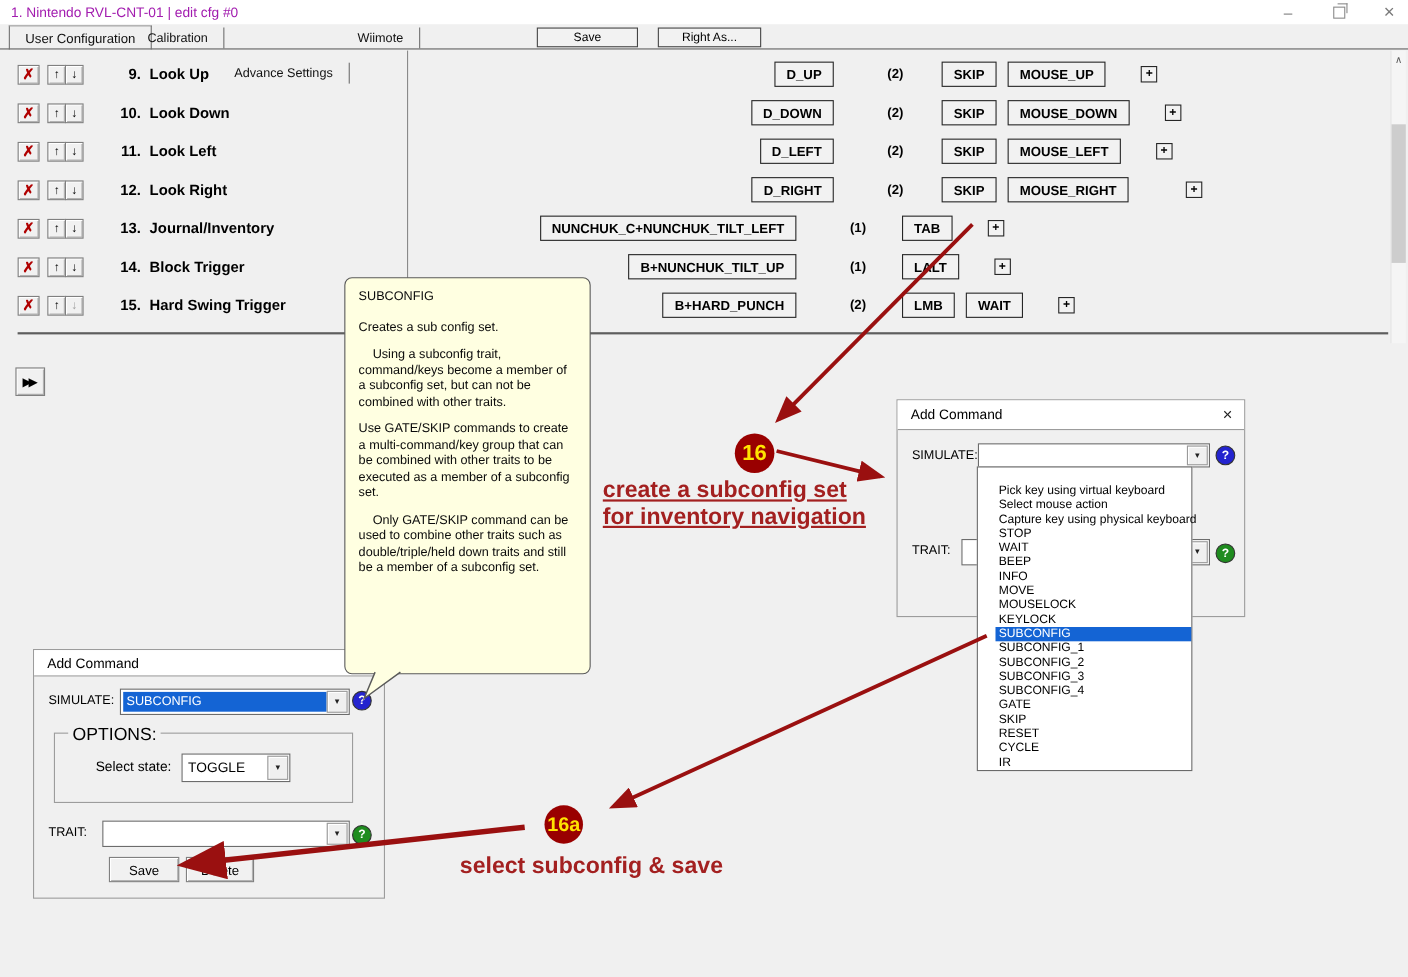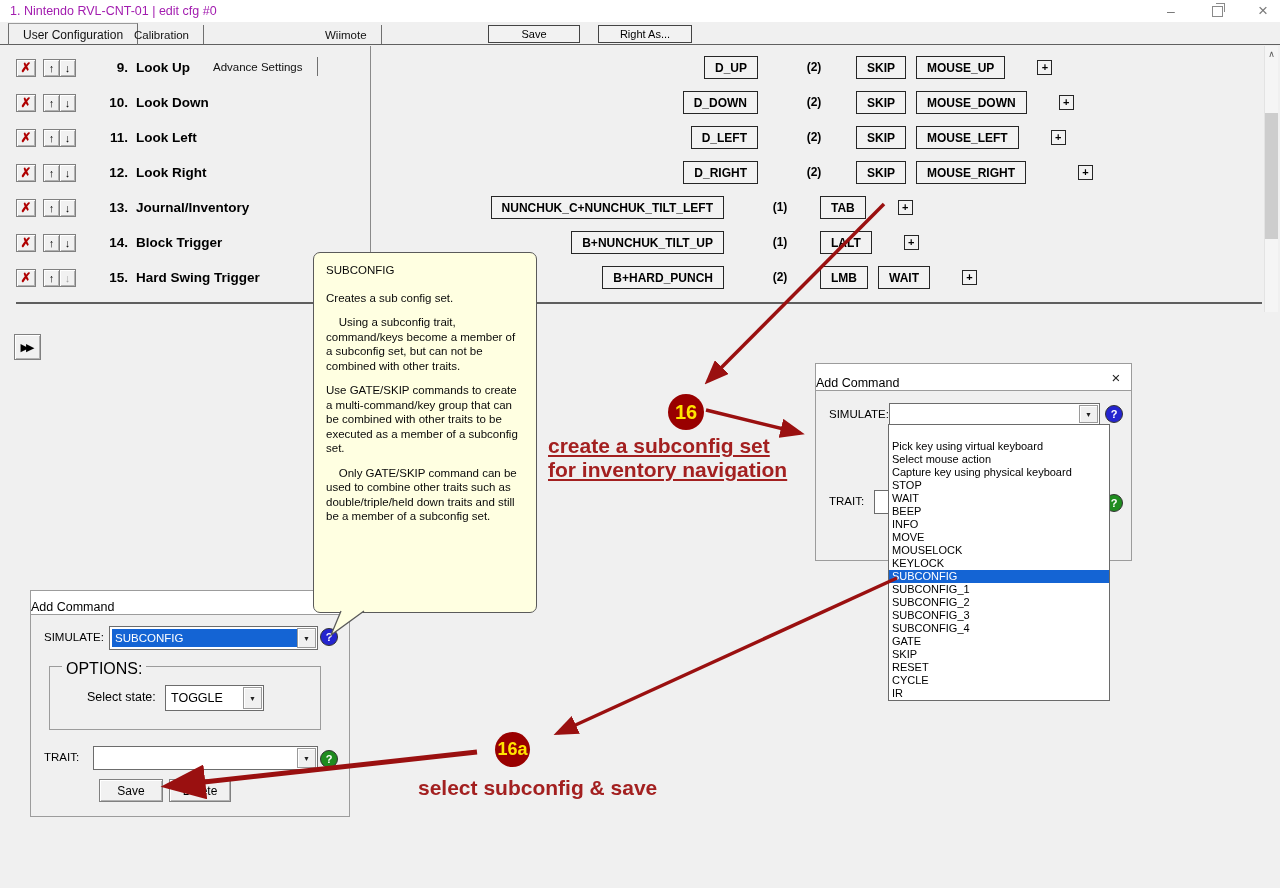--- a/index.html
+++ b/index.html
@@ -49,21 +49,21 @@
   .expand-btn{position:absolute;left:14px;top:334px;width:27px;height:26px;font-size:11px;
     letter-spacing:-3px;padding-right:3px;}
   
   .vscroll{position:absolute;left:1264px;top:46px;width:13px;height:266px;background:#f5f5f5;border-left:1px solid #e3e3e3;}
   .vs-up{position:absolute;left:0;top:0;width:13px;height:15px;color:#5a5a5a;font-size:9px;
     display:flex;align-items:center;justify-content:center;}
   .vs-thumb{position:absolute;left:0;top:67px;width:13px;height:126px;background:#cdcdcd;}
   
   .dlg{position:absolute;background:#f0f0f0;border:1px solid #9c9c9c;}
   .dlg-title{position:absolute;left:0;top:0;right:0;background:#ffffff;border-bottom:1px solid #9c9c9c;
-    display:flex;align-items:flex-end;font-size:12.5px;color:#000;}
+    display:flex;align-items:center;font-size:12.5px;color:#000;padding-left:12px;}
   .dlg-close{position:absolute;right:6px;top:2px;width:18px;height:18px;display:flex;align-items:center;
     justify-content:center;font-size:15px;color:#222;}
   .lbl{position:absolute;font-size:11.5px;color:#000;white-space:nowrap;}
   .combo{position:absolute;background:#fff;border:1px solid #6c6c6c;}
   .combo-arrow{position:absolute;right:1px;top:1px;bottom:1px;width:17px;background:#f0f0f0;
     border:1px solid #9a9a9a;box-shadow:inset 1px 1px 0 #fff;display:flex;align-items:center;
     justify-content:center;font-size:7px;color:#222;}
   .combo-sel{position:absolute;left:2px;top:2px;bottom:2px;right:20px;background:#1464d4;color:#fff;
     font-size:11.5px;display:flex;align-items:center;padding-left:3px;}
   .combo-txt{position:absolute;left:5px;top:0;bottom:0;right:20px;display:flex;align-items:center;
@@ -71,22 +71,22 @@
   .help{position:absolute;width:16px;height:16px;border-radius:50%;color:#fff;font-weight:bold;
     font-size:11px;display:flex;align-items:center;justify-content:center;border:1px solid #333;}
   .help.blue{background:#2424cf;}
   .help.green{background:#1f8c1f;}
   .groupbox{position:absolute;border:1px solid #9c9c9c;}
   .groupbox-label{position:absolute;top:-7px;left:12px;background:#f0f0f0;padding:0 4px;font-size:16px;}
   .push{position:absolute;background:#f1f1f1;border:1px solid #808080;
     box-shadow:inset 1px 1px 0 #ffffff, inset -1px -1px 0 #b2b2b2;
     display:flex;align-items:center;justify-content:center;font-size:12px;color:#000;}
   
-  .ddlist{position:absolute;left:888px;top:424px;width:222px;height:277px;background:#fff;
-    border:1px solid #6a6a6a;box-sizing:border-box;padding-top:15px;z-index:10;}
+  .ddlist{position:absolute;left:888px;top:424px;width:196px;height:277px;background:#fff;
+    border:1px solid #6a6a6a;box-sizing:border-box;padding-top:15px;z-index:10;padding-left:16px;}
   .ddi{height:13px;line-height:13px;font-size:11px;padding-left:3px;white-space:nowrap;color:#000;}
   .ddi.sel{background:#1464d4;color:#fff;}
   
   .tooltip{position:absolute;left:313px;top:252px;width:224px;height:361px;background:#ffffe1;
     border:1px solid #5a5a5a;border-radius:7px;box-sizing:border-box;padding:10px 12px;z-index:8;}
   .tooltip p{margin:0 0 10px 0;font-size:11.5px;line-height:14.5px;color:#0a0a0a;}
   
   .badge{position:absolute;border-radius:50%;background:#990000;color:#ffe400;font-weight:bold;
     display:flex;align-items:center;justify-content:center;z-index:25;}
   .note{position:absolute;color:#a32020;font-weight:bold;font-size:21px;line-height:24px;z-index:25;white-space:nowrap;}

